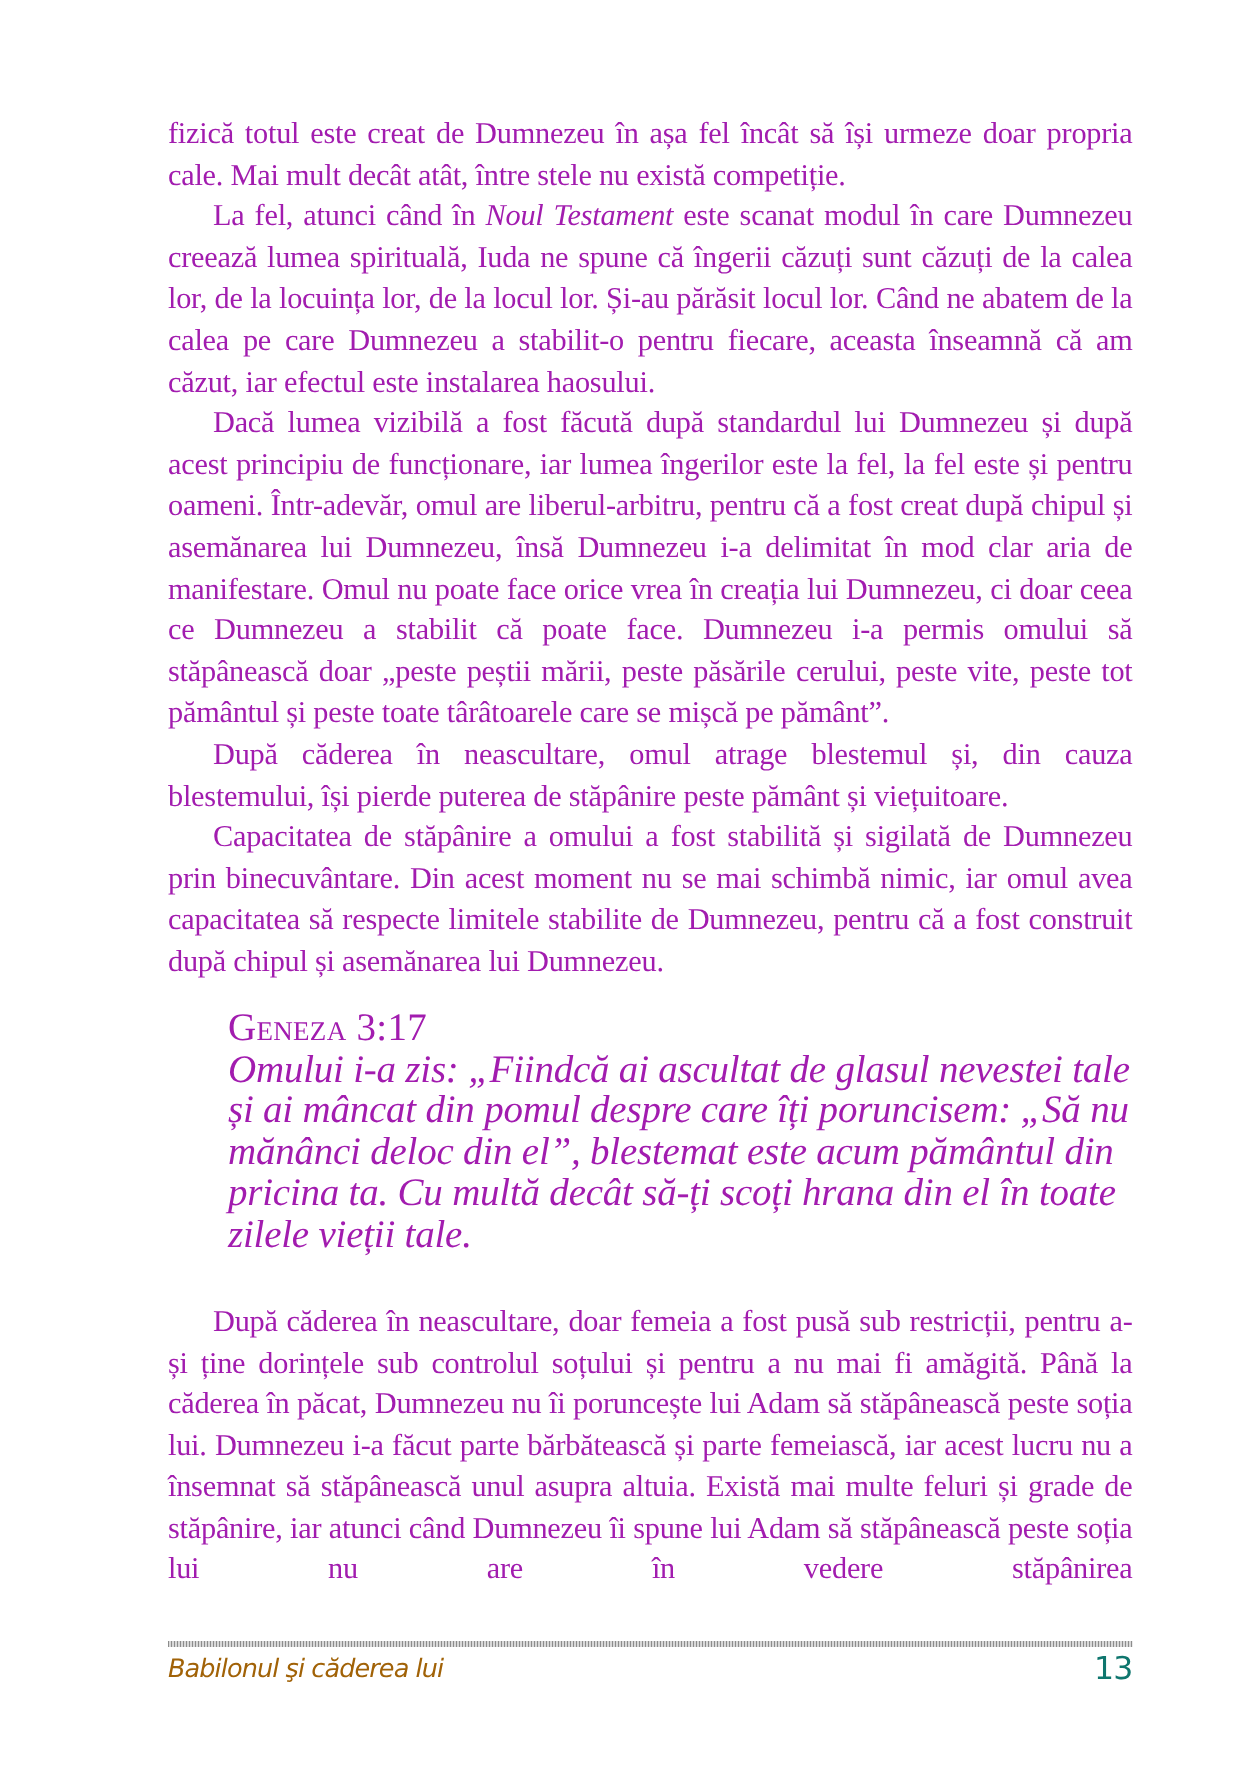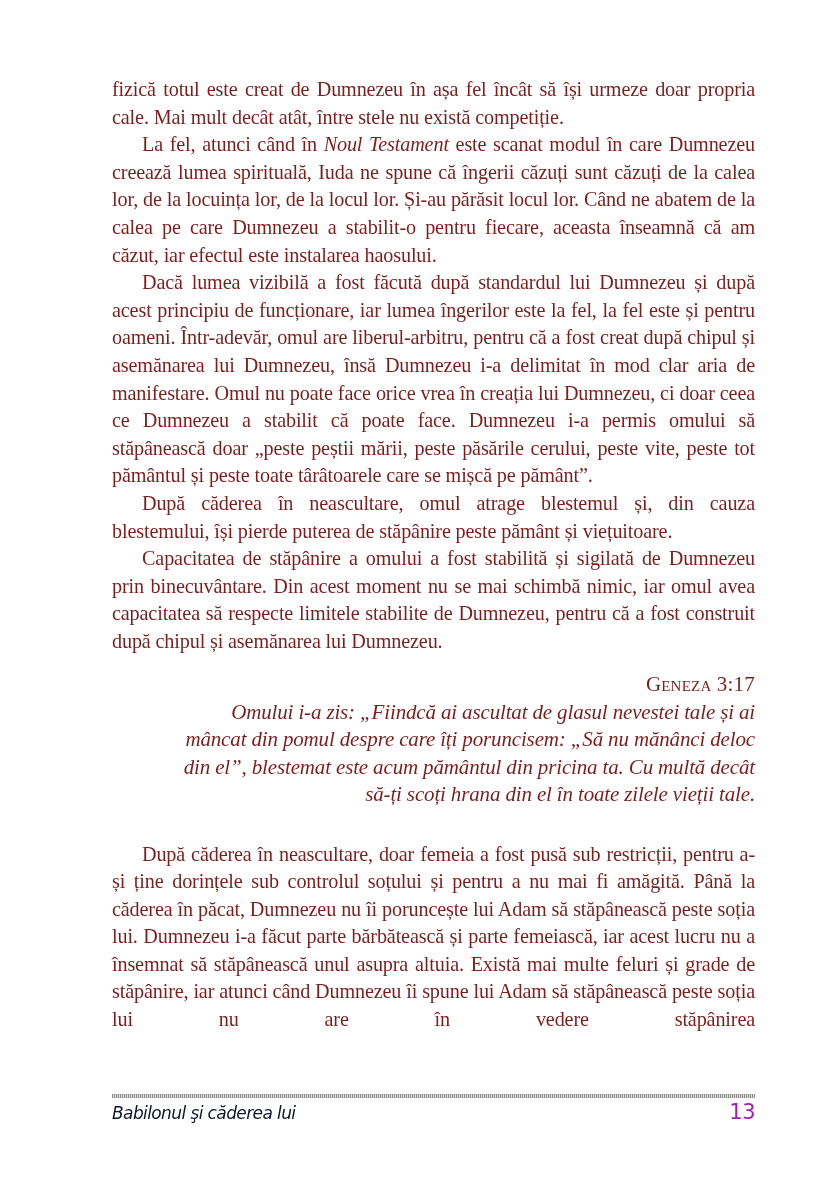--- a/index.html
+++ b/index.html
@@ -11,43 +11,42 @@
       width: 839px;
       height: 1191px;
       position: relative;
       overflow: hidden;
     }
     .page {
       position: absolute;
       left: 112px;
       top: 76px;
       width: 643px;
-      color: #7f1d1d;
+      color: #a21caf;
       font-family: "Liberation Serif", "DejaVu Serif", serif;
       font-size: 20.2px;
       line-height: 27.6px;
       letter-spacing: -0.15px;
     }
     .para {
       margin: 0;
       text-align: justify;
       text-indent: 30px;
     }
     .para.no-indent {
       text-indent: 0;
     }
     .para.last-full {
       text-align-last: justify;
       margin-top: 32px;
     }
     .quote {
-      margin: 16px 0 18px 54px;
-      font-size: 21px;
+      margin: 16px 0 18px 40px;
+      font-size: 26px;
       line-height: 27.4px;
-      text-align: right;
     }
     .quote-ref {
       font-variant: small-caps;
       letter-spacing: 0.2px;
     }
     .quote-text {
       font-style: italic;
     }
     .footer-rule {
       position: absolute;
@@ -58,30 +57,30 @@
       background: repeating-linear-gradient(90deg, #8c8c8c 0px, #8c8c8c 1px, #d8d8d8 1px, #d8d8d8 2px);
     }
     .footer-title {
       position: absolute;
       left: 112px;
       top: 1103px;
       font-family: "DejaVu Sans", "Liberation Sans", sans-serif;
       font-style: italic;
       font-weight: 300;
       font-size: 17px;
-      color: #0f172a;
+      color: #a16207;
       letter-spacing: -0.6px;
     }
     .page-number {
       position: absolute;
       right: 84px;
       top: 1100px;
       font-family: "DejaVu Sans", "Liberation Sans", sans-serif;
       font-size: 21px;
-      color: #a21caf;
+      color: #0f766e;
       letter-spacing: -0.5px;
     }
     em { font-style: italic; }
   </style>
 </head>
 <body>
 
 <div class="page">
   <p class="para no-indent">fizică totul este creat de Dumnezeu în așa fel încât să își urmeze doar propria cale. Mai mult decât atât, între stele nu există competiție.</p>
   <p class="para"><span>La fel, atunci când în </span><em>Noul Testament</em><span> este scanat modul în care Dumnezeu creează lumea spirituală, Iuda ne spune că îngerii căzuți sunt căzuți de la calea lor, de la locuința lor, de la locul lor. Și-au părăsit locul lor. Când ne abatem de la calea pe care Dumnezeu a stabilit-o pentru fiecare, aceasta înseamnă că am căzut, iar efectul este instalarea haosului.</span></p>

